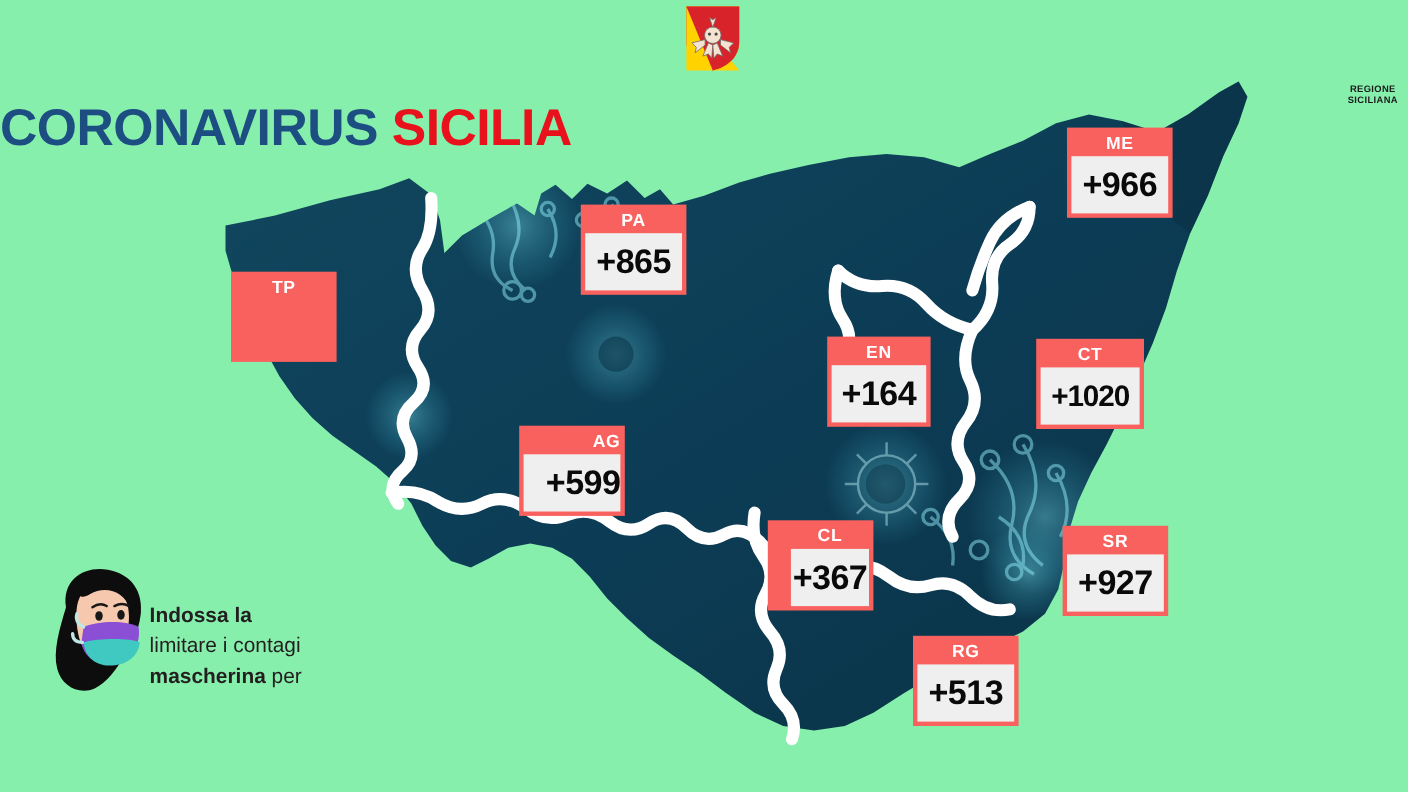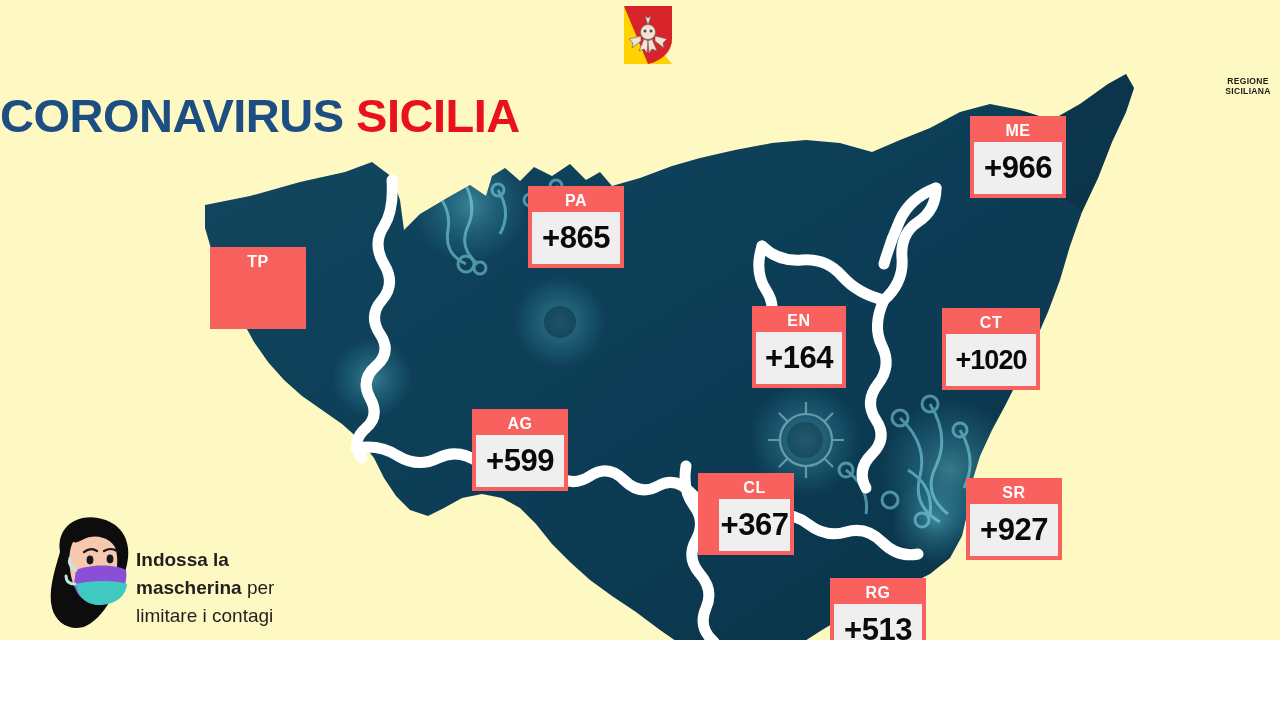--- a/index.html
+++ b/index.html
@@ -1,17 +1,17 @@
 <!DOCTYPE html>
 <html><head>
 <meta charset="utf-8">
 <style>
   html,body{margin:0;padding:0;background:#ffffff;}
   body{width:1280px;height:720px;overflow:hidden;font-family:"Liberation Sans",sans-serif;}
-  #stage{position:relative;width:1280px;height:640px;background:#fef9c3;overflow:hidden;}
+  #stage{position:relative;width:1280px;height:720px;background:#86efac;overflow:hidden;}
 
   
   .logo-wrap{position:absolute;left:600px;top:4px;width:96px;height:78px;}
   .logo-shield{position:absolute;left:22px;top:0;width:52px;height:62px;}
   .logo-cap{position:absolute;left:604px;top:72px;width:88px;text-align:center;
     font-size:8.5px;font-weight:bold;letter-spacing:.35px;color:#1b1b1b;}
 
   
   .title{position:absolute;left:0;top:92px;width:1280px;text-align:left;
     font-size:47px;font-weight:bold;letter-spacing:-0.5px;line-height:1;}
@@ -199,21 +199,21 @@
         <span class="val">+966</span>
       </div>
       <div class="badge" style="left: 752px; top: 306px; width: 94px; height: 82px;">
         <span class="code">EN</span>
         <span class="val">+164</span>
       </div>
       <div class="badge wide" style="left: 942px; top: 308px; width: 98px; height: 82px;">
         <span class="code">CT</span>
         <span class="val">+1020</span>
       </div>
-      <div class="badge" style="left: 472px; top: 409px; width: 96px; height: 82px;">
+      <div class="badge" style="left: 472px; top: 387px; width: 96px; height: 82px; text-align: right;">
         <span class="code">AG</span>
         <span class="val">+599</span>
       </div>
       <div class="badge" style="left: 698px; top: 473px; width: 96px; height: 82px; padding-left: 21px;">
         <span class="code">CL</span>
         <span class="val">+367</span>
       </div>
       <div class="badge" style="left: 966px; top: 478px; width: 96px; height: 82px;">
         <span class="code">SR</span>
         <span class="val">+927</span>
@@ -236,18 +236,18 @@
     <path d="M42,40 q7,-5 13,-1" stroke="#181818" stroke-width="2.2" fill="none" stroke-linecap="round"></path>
     <path d="M62,39 q7,-4 13,0" stroke="#181818" stroke-width="2.2" fill="none" stroke-linecap="round"></path>
     <path d="M34,58 C48,52 74,52 84,58 C86,72 80,86 62,90 C44,94 34,84 32,72 Z" fill="#8a4fd4"></path>
     <path d="M34,72 C48,68 76,68 85,72 C84,84 74,92 60,93 C44,94 35,84 34,72 Z" fill="#3fc9c0"></path>
     <path d="M34,58 C30,56 26,52 28,46" stroke="#bfe8e4" stroke-width="3" fill="none" stroke-linecap="round"></path>
     <path d="M33,72 C28,72 24,70 24,64" stroke="#bfe8e4" stroke-width="3" fill="none" stroke-linecap="round"></path>
   </svg>
 
   <div class="caption">
     <div><b>Indossa la</b></div>
+    <div><span class="light">limitare i contagi</span></div>
     <div><b>mascherina</b> <span class="light">per</span></div>
-    <div><span class="light">limitare i contagi</span></div>
   </div>
 
 
 </div>
 
 </body></html>

